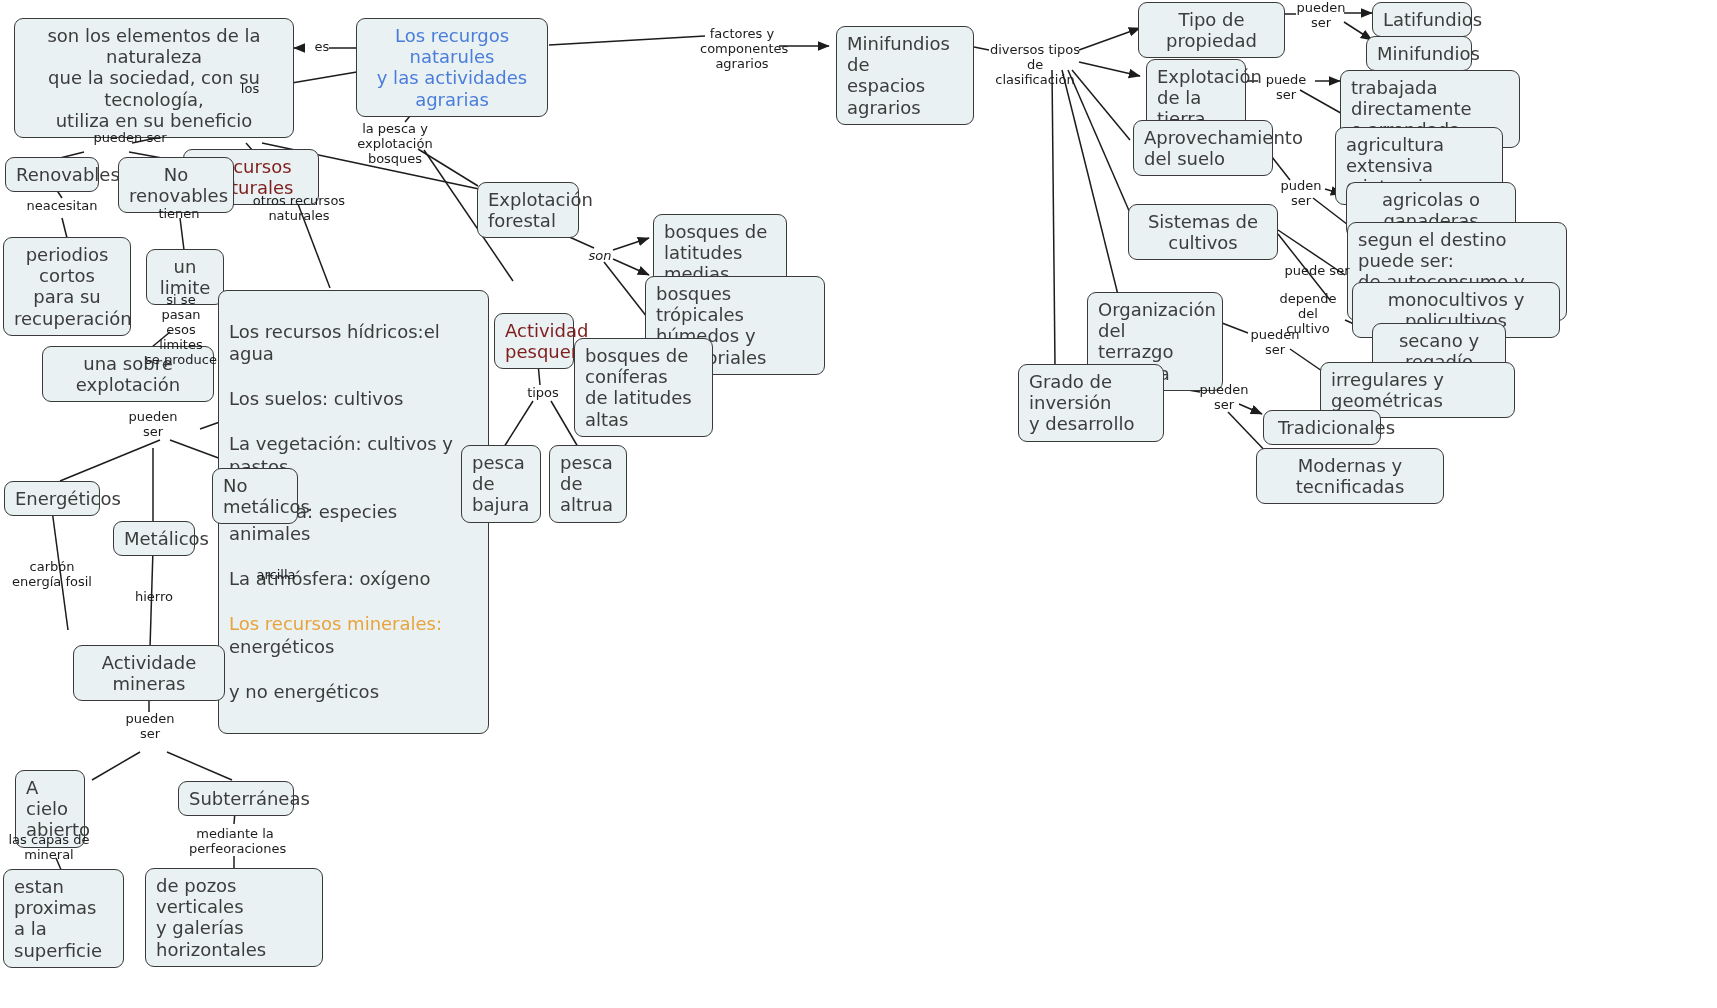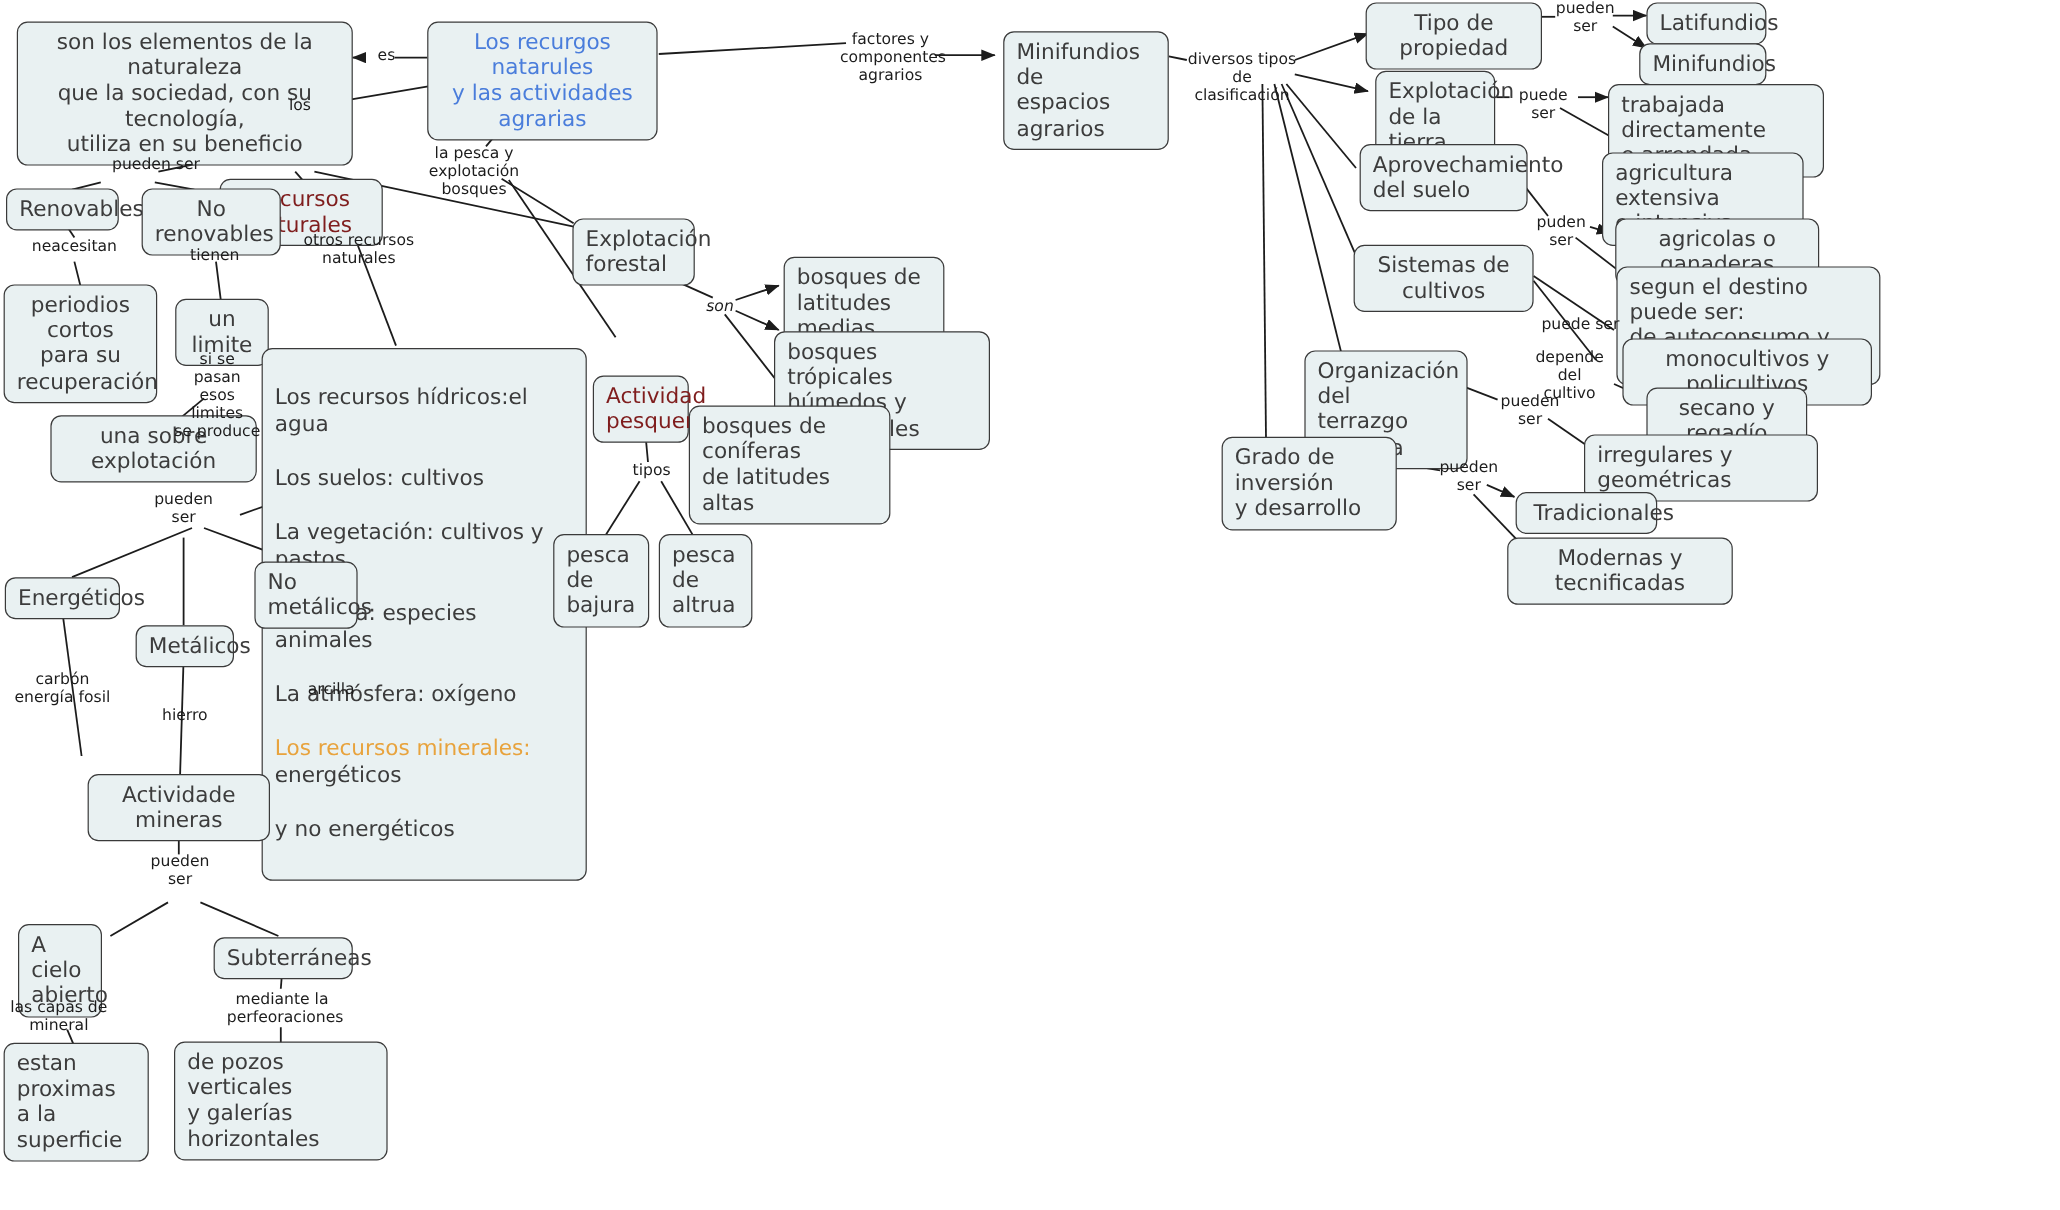--- a/index.html
+++ b/index.html
@@ -160,21 +160,21 @@
 
   <div class="node green" style="left:494px;top:281px;width:80px;">Actividad
 pesquera</div>
 
   <div class="node" style="left:653px;top:214px;width:134px;">bosques de
 latitudes medias</div>
 
   <div class="node" style="left:645px;top:276px;width:180px;">bosques trópicales
 húmedos y ecuatoriales</div>
 
-  <div class="node" style="left:574px;top:338px;width:168px;">bosques de coníferas
+  <div class="node" style="left:574px;top:338px;width:139px;">bosques de coníferas
 de latitudes altas</div>
 
   <div class="node" style="left:461px;top:445px;width:80px;">pesca
 de bajura</div>
 
   <div class="node" style="left:549px;top:445px;width:78px;">pesca
 de altrua</div>
 
   <div class="node" style="left:4px;top:481px;width:96px;text-align:center;">Energéticos</div>
 

